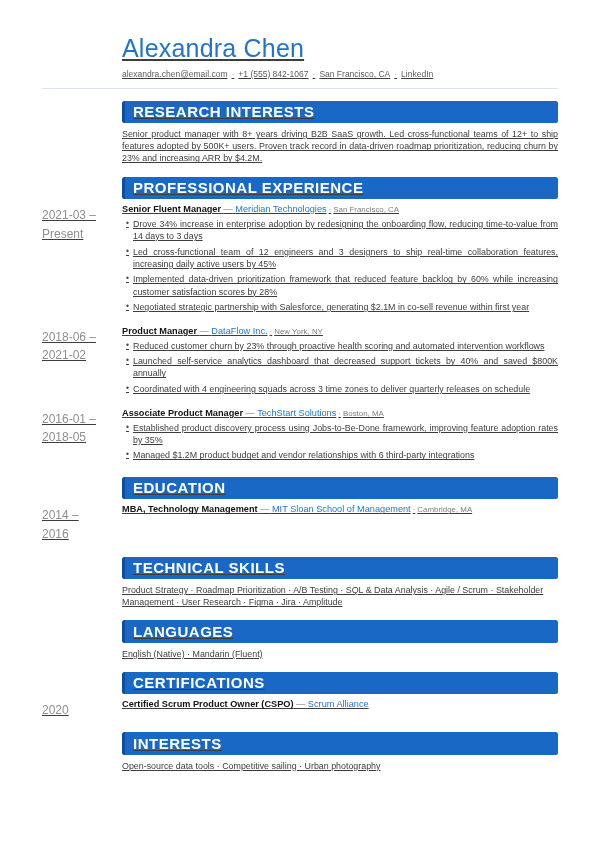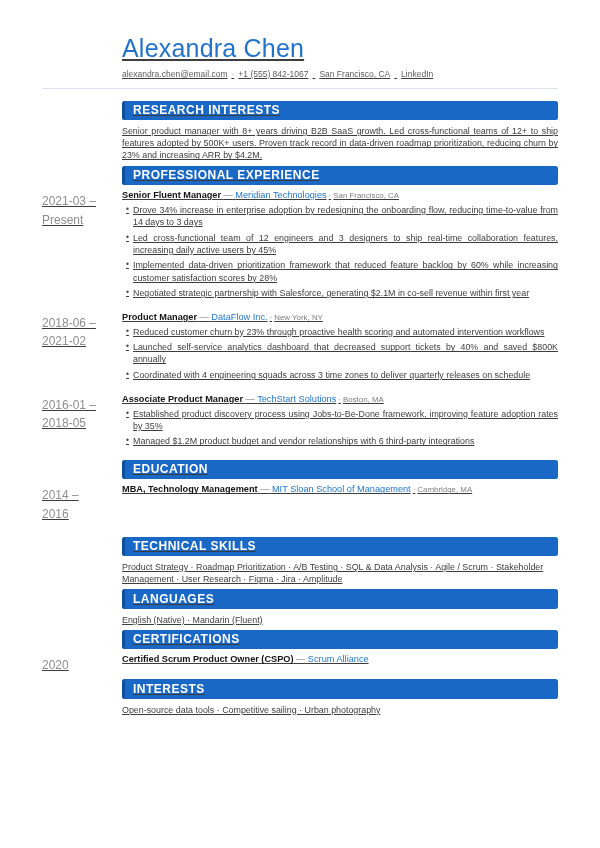--- a/index.html
+++ b/index.html
@@ -45,27 +45,27 @@
     font-size: 12px;
     color: #8e8e8e;
     line-height: 1.55;
     padding-top: 2px;
   }
   .bar {
     background: #1968c6;
     border-left: 3px solid #0d4f9d;
     border-radius: 2.5px;
     color: #ffffff;
-    font-size: 12px;
+    font-size: 15px;
     font-weight: bold;
     letter-spacing: 0.5px;
     padding: 2.5px 8px 3px 8px;
     margin-bottom: 5px;
   }
-  .bar-row { margin-top: 4px; }
+  .bar-row { margin-top: 12px; }
   .bar-row.first { margin-top: 12px; }
 
   .body-text {
     font-size: 8.9px;
     line-height: 1.36;
     text-align: justify;
     color: #3d3d3d;
   }
 
   

